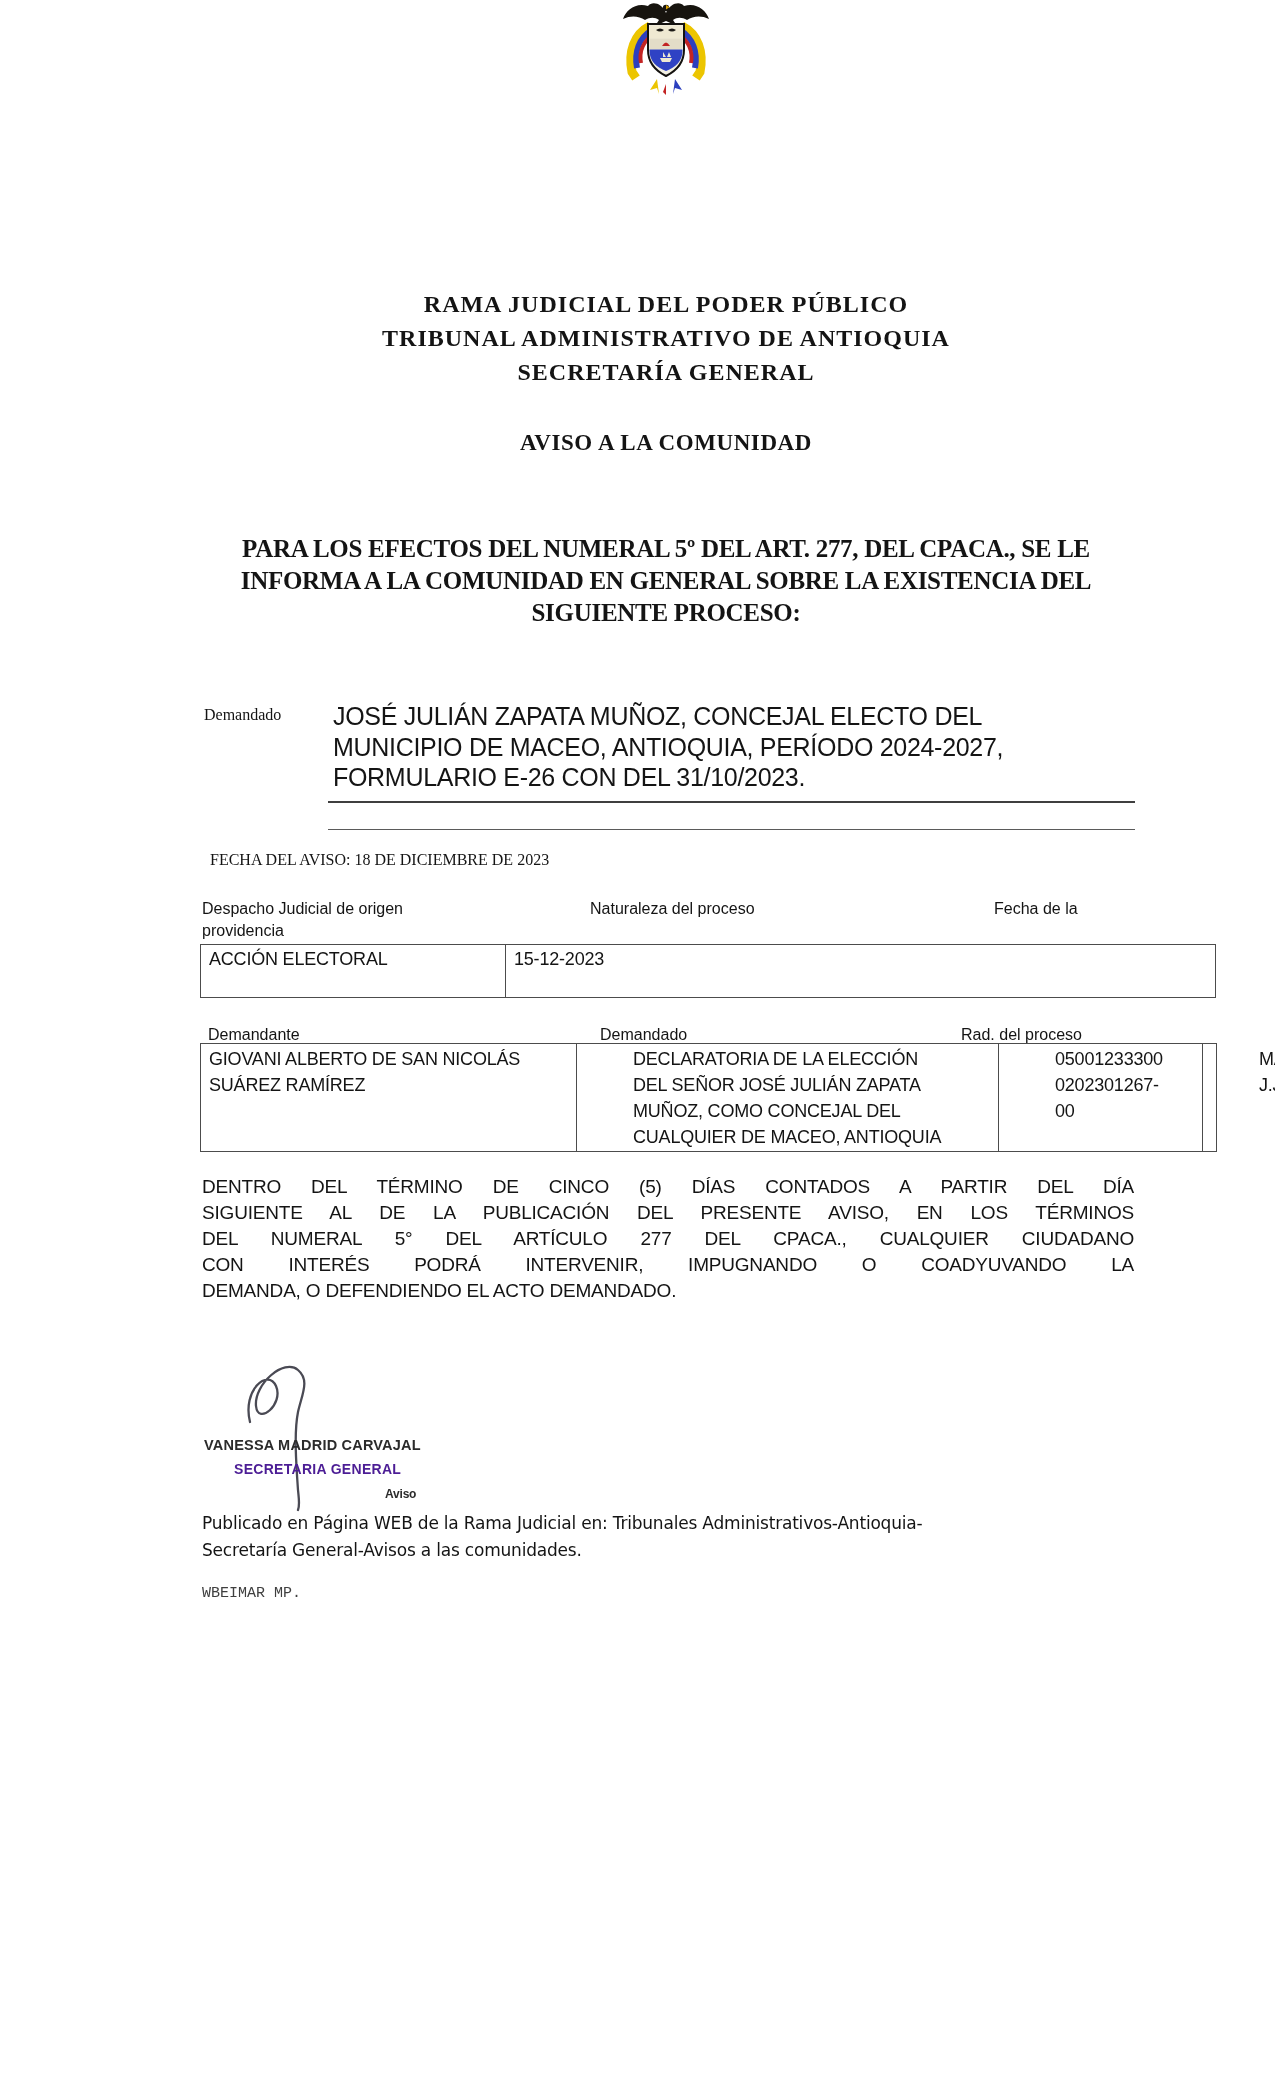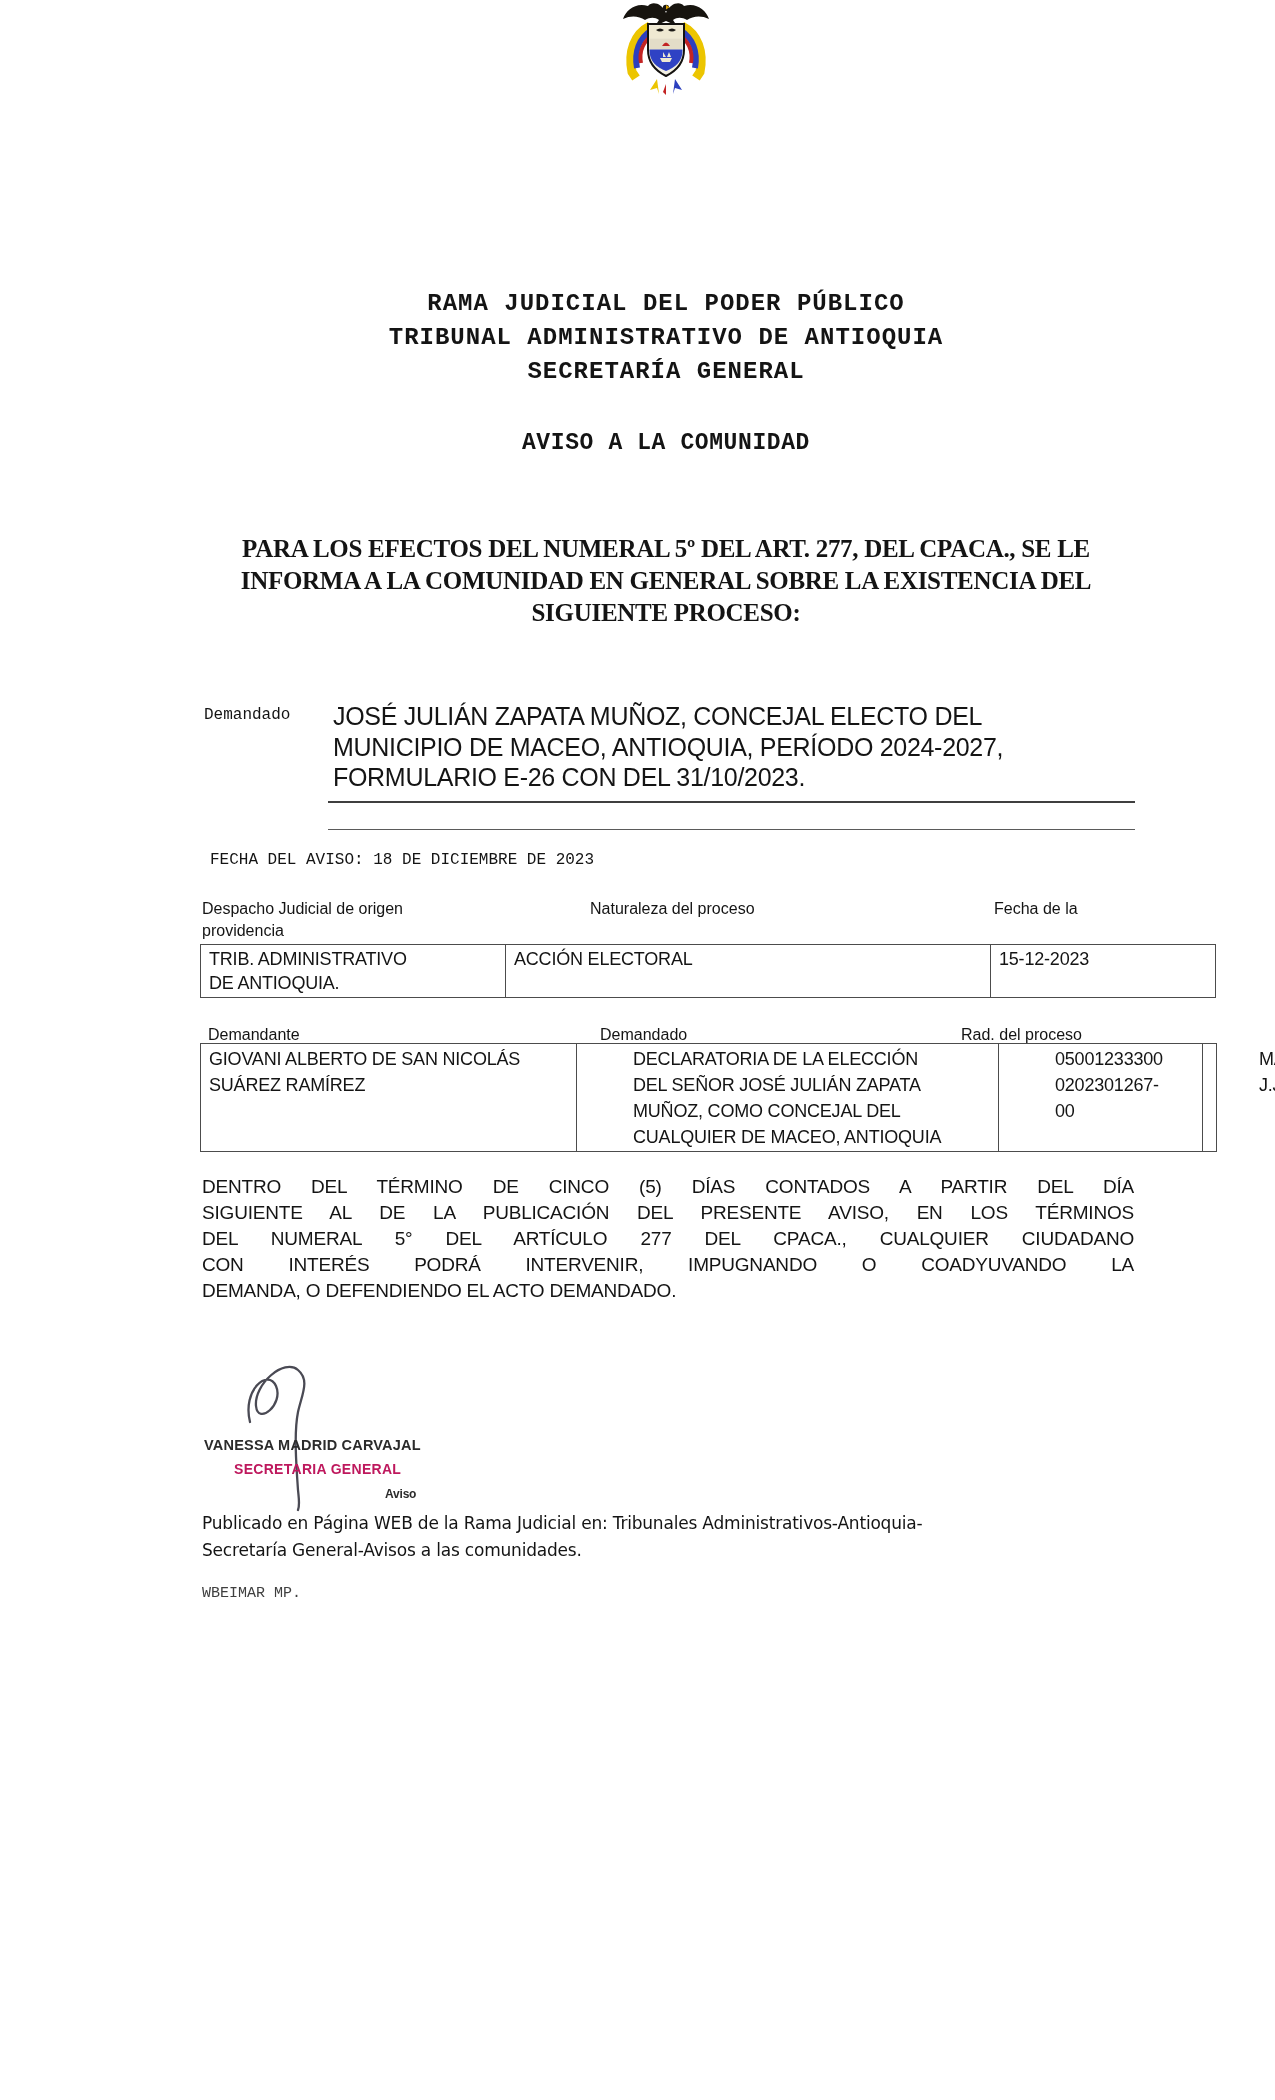--- a/index.html
+++ b/index.html
@@ -1,21 +1,21 @@
 <!DOCTYPE html>
 <html><head>
 <meta charset="utf-8">
 <style>
   html,body{margin:0;padding:0;background:#ffffff;}
   .page{position:relative;width:1275px;height:2100px;background:#ffffff;overflow:hidden;
         font-family:"Liberation Sans",sans-serif;color:#141414;}
   .content{position:absolute;left:200px;top:0;width:1015px;height:2100px;}
   .abs{position:absolute;}
   .center{text-align:center;}
-  .wide{font-family:Liberation Mono, monospace;}
+  .wide{font-family:Liberation Serif, serif;}
   .cond{font-family:"Liberation Sans",sans-serif;letter-spacing:-0.2px;}
   .pre{white-space:pre-line;}
 
   .crest{top:174;left:0;width:932px;text-align:center;}
   .org-title{top:287px;left:0;width:932px;font-weight:bold;font-size:24px;line-height:34px;letter-spacing:1px;}
   .aviso-title{top:430px;left:0;width:932px;font-weight:bold;font-size:23px;letter-spacing:0.6px;}
   .intro{top:533px;left:0;width:932px;font-weight:bold;font-size:25px;line-height:32px;letter-spacing:-0.3px;font-family:Liberation Serif, serif;}
   .defendant-label{top:706px;left:4px;font-size:16px;}
   .defendant-value{top:701px;left:133px;width:812px;font-weight:normal;font-size:25px;line-height:30.5px;letter-spacing:-0.3px;}
   .rule1{top:801px;left:128px;width:807px;border-top:2px solid #3f3f3f;height:0;}
@@ -34,21 +34,21 @@
   .table2{top:1043px;left:0;width:1017px;height:109px;grid-template-columns:376px 374px 156px 110px;gap:48px;}
   .table2 .cell{line-height:26px;}
   .t2h-1{top:1026px;left:8px;}
   .t2h-2{top:1026px;left:400px;}
   .t2h-3{top:1026px;left:761px;}
   .body-par{top:1174px;left:2px;width:932px;font-size:19px;line-height:26px;letter-spacing:-0.2px;}
   .body-par .just{white-space:pre-line;text-align:justify;text-align-last:justify;}
   .body-par .last{text-align:left;}
   .sig-svg{top:1350px;left:38px;}
   .sig-name{top:1437px;left:4px;font-weight:bold;font-size:14.5px;letter-spacing:0.2px;color:#2b2b2b;}
-  .sig-title{top:1461px;left:34px;font-weight:bold;font-size:14px;letter-spacing:0.3px;color:#be185d;}
+  .sig-title{top:1461px;left:34px;font-weight:bold;font-size:14px;letter-spacing:0.3px;color:#4c1d95;}
   .sig-note{top:1487px;left:185px;font-weight:bold;font-size:12px;color:#2b2b2b;}
   .published{top:1510px;left:2px;width:934px;font-size:17px;line-height:27px;font-family:"DejaVu Sans",sans-serif;letter-spacing:-0.2px;}
   .initials{top:1585px;left:2px;font-family:"Liberation Mono","DejaVu Sans Mono",monospace;font-size:15px;color:#3f3f3f;}
 </style>
 </head>
 <body>
 
 <div class="page">
   <div class="content">
 
@@ -103,22 +103,20 @@
     <div class="abs rule2"></div>
 
     <div class="abs fecha wide">FECHA DEL AVISO: 18 DE DICIEMBRE DE 2023</div>
 
     <div class="abs t1h t1h-1">Despacho Judicial de origen</div>
     <div class="abs t1h t1h-2">Naturaleza del proceso</div>
     <div class="abs t1h t1h-3">Fecha de la</div>
     <div class="abs t1h t1h-4">providencia</div>
 
     <div class="abs gtable table1">
-      <div class="cell pre">TRIB. ADMINISTRATIVO
-DE ANTIOQUIA.</div>
       <div class="cell pre">ACCIÓN ELECTORAL</div>
       <div class="cell pre">15-12-2023</div>
     </div>
 
     <div class="abs t1h t2h-1">Demandante</div>
     <div class="abs t1h t2h-2">Demandado</div>
     <div class="abs t1h t2h-3">Rad. del proceso</div>
 
     <div class="abs gtable table2">
       <div class="cell pre">GIOVANI ALBERTO DE SAN NICOLÁS

